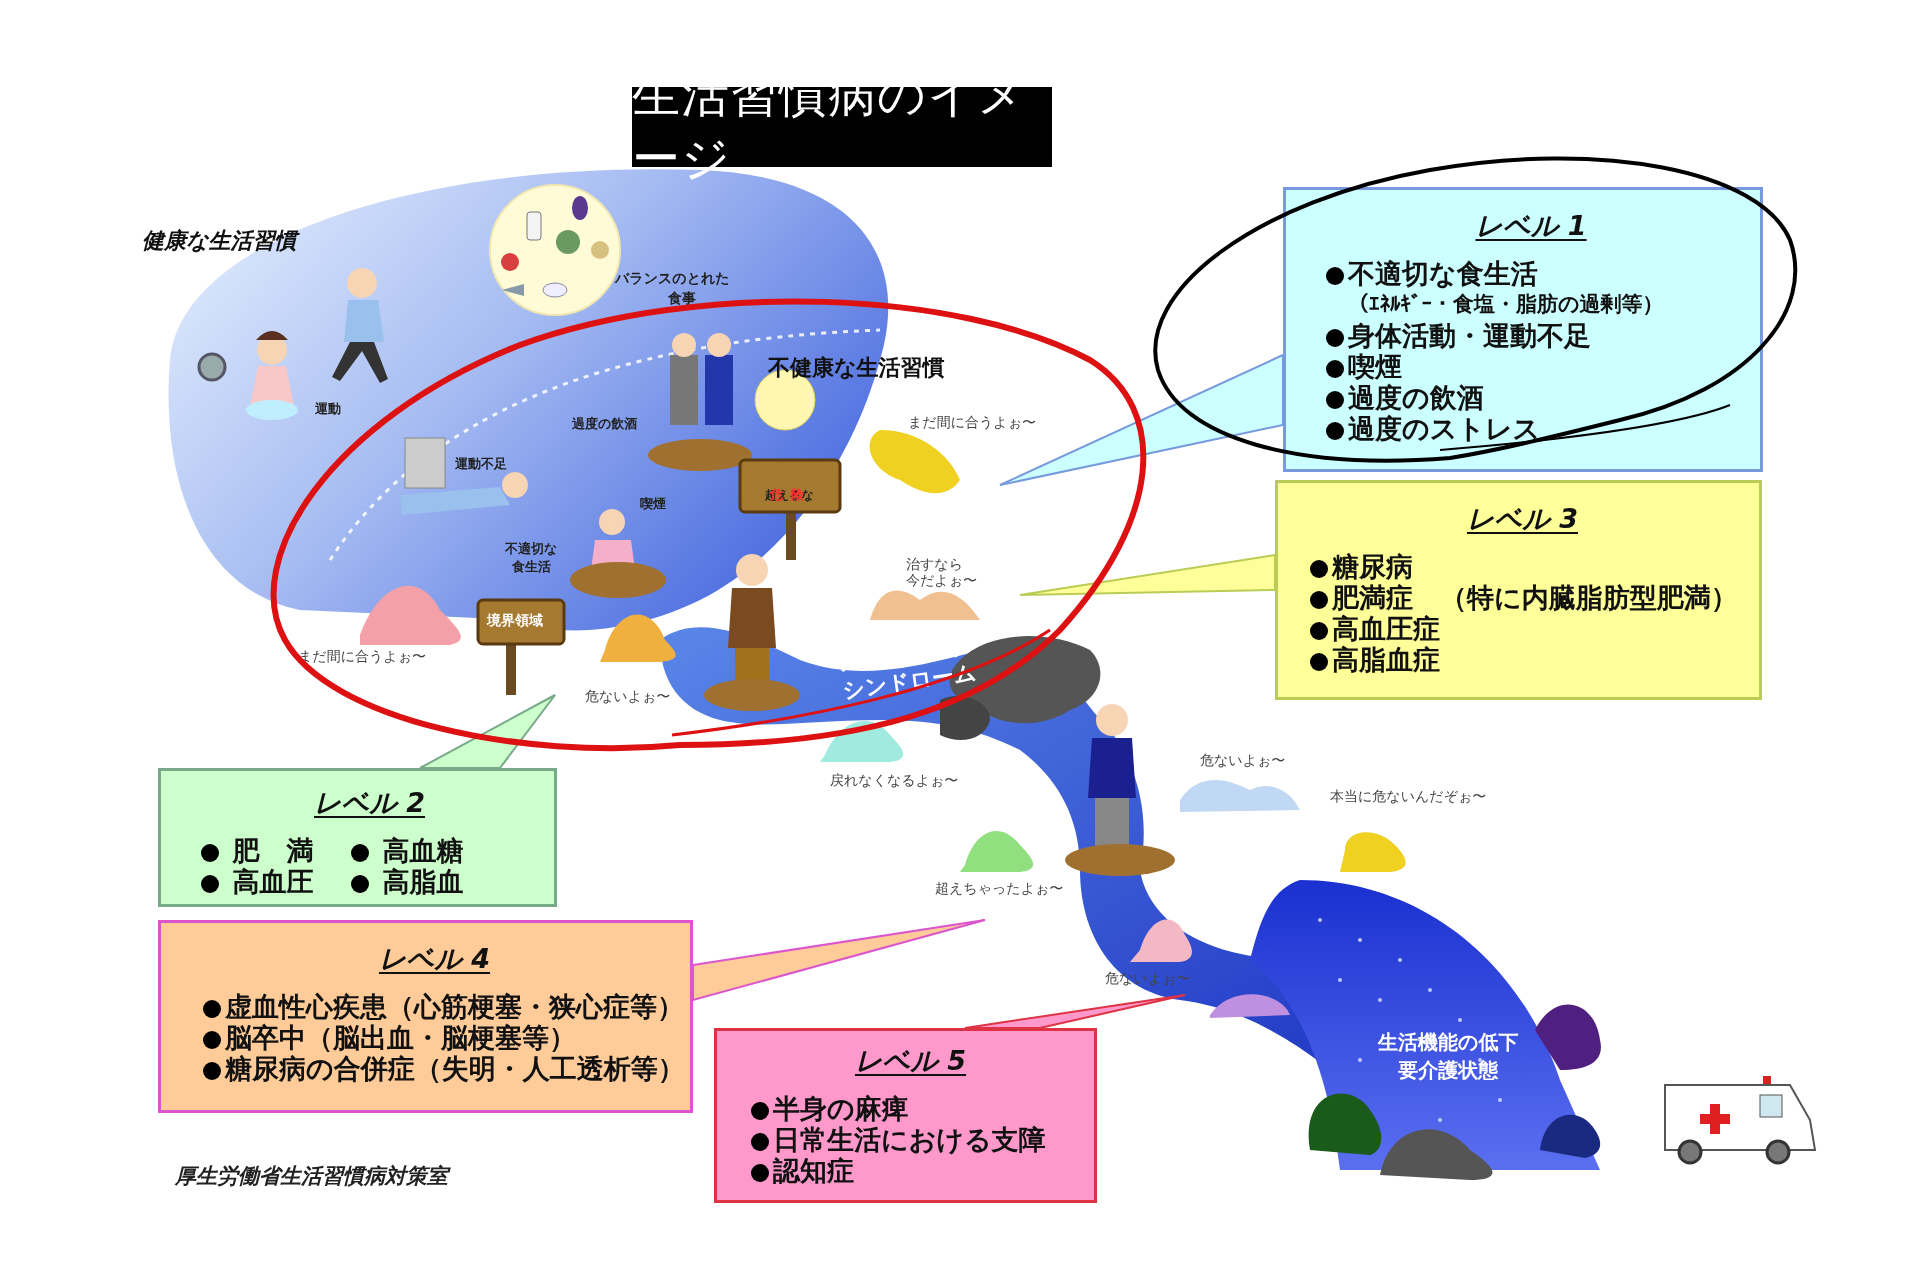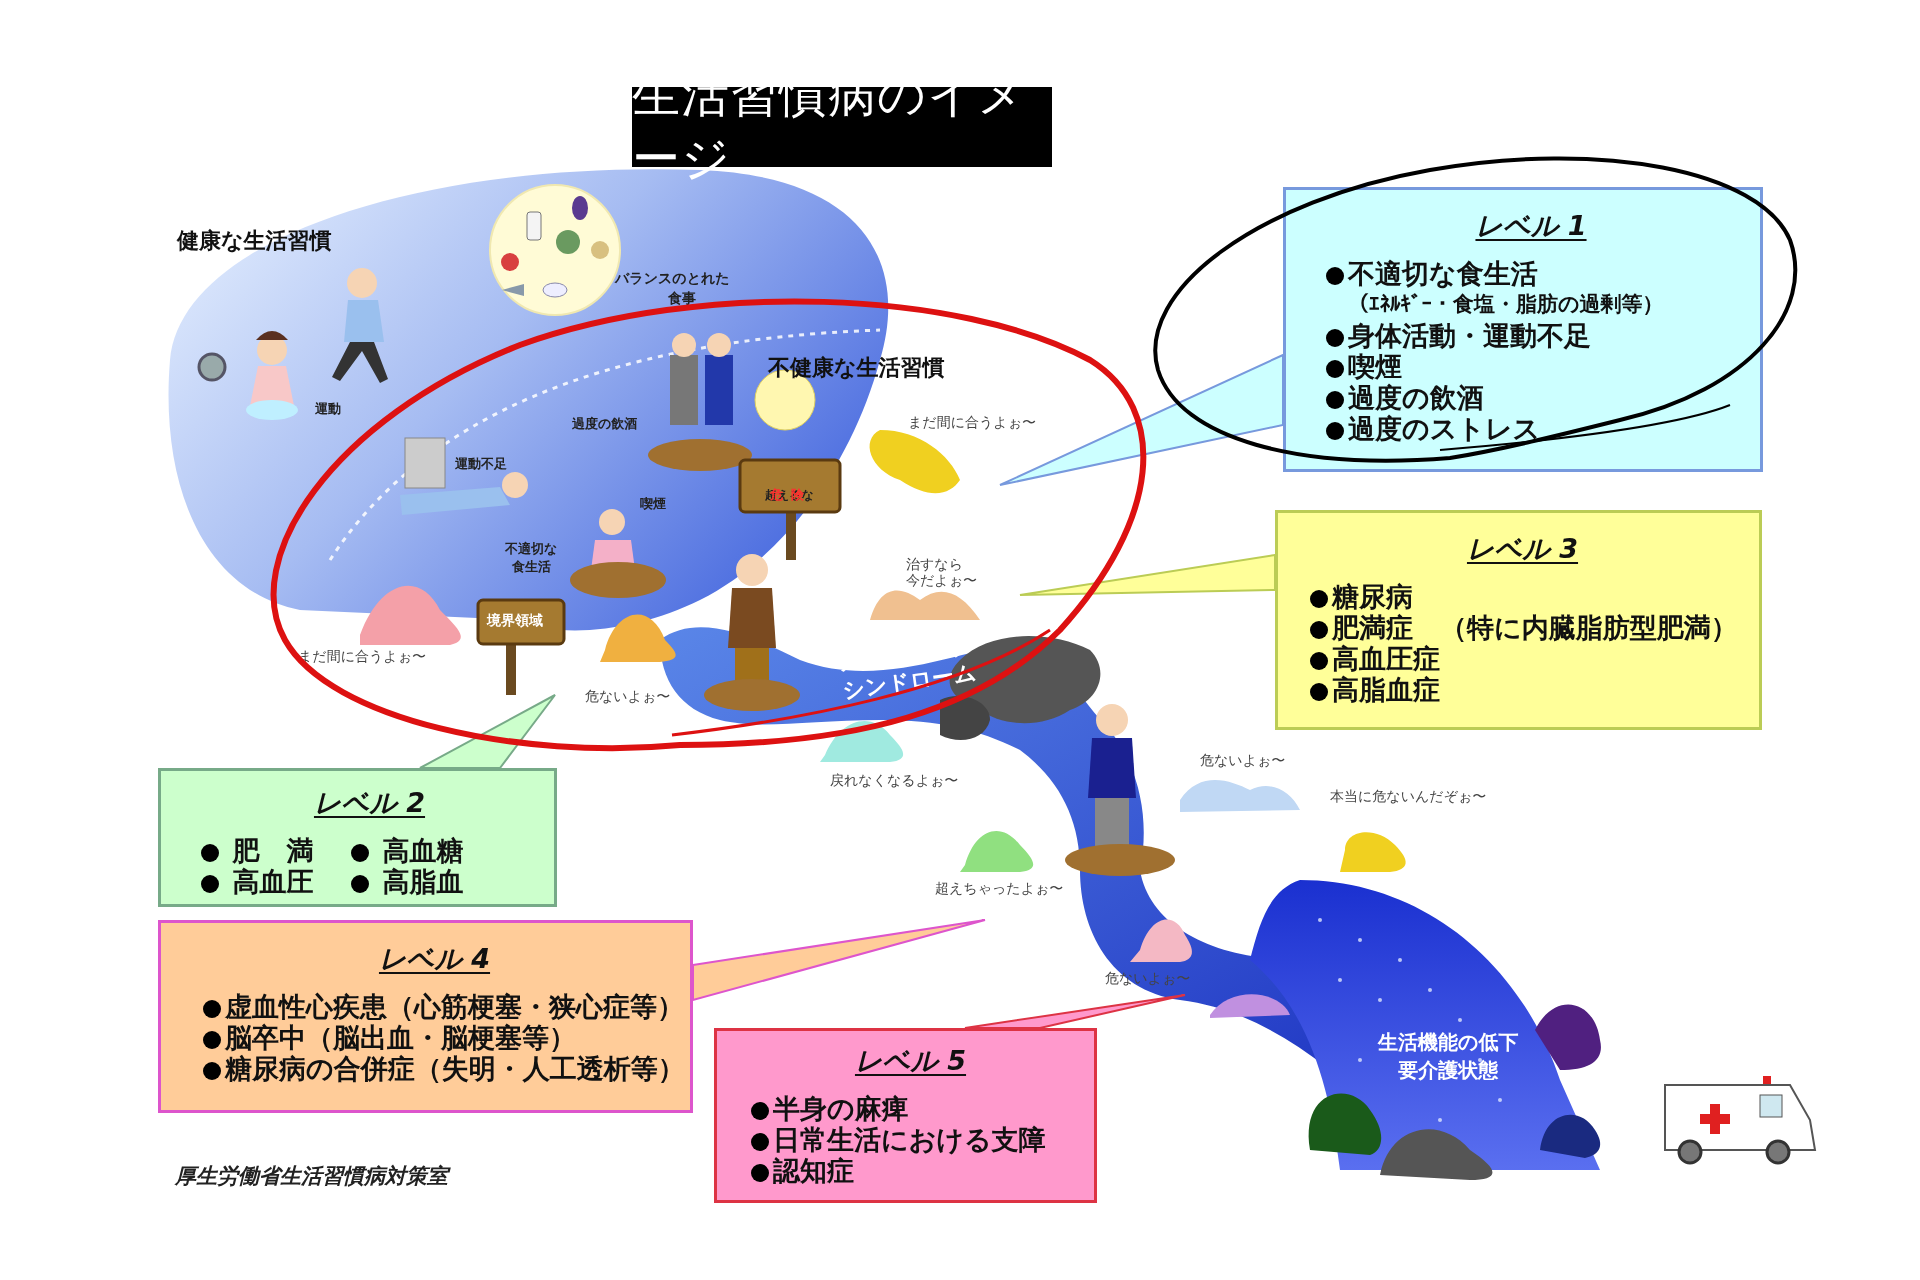--- a/index.html
+++ b/index.html
@@ -6,21 +6,21 @@
   body{width:1920px;height:1280px;position:relative;overflow:hidden;font-family:"DejaVu Sans","Liberation Sans",sans-serif;}
   .abs{position:absolute;}
   svg.bg{position:absolute;left:0;top:0;}
   .title-box{left:632px;top:87px;width:420px;height:80px;background:#000;color:#fff;font-size:48px;display:flex;align-items:center;justify-content:center;letter-spacing:1px;}
   .level{position:absolute;box-sizing:border-box;color:#111;font-weight:bold;}
   .level .lt{text-align:center;font-size:27px;font-weight:bold;font-style:italic;text-decoration:underline;text-underline-offset:4px;margin-bottom:14px;}
   .level ul{list-style:none;margin:0;padding:0;}
   .level li{font-size:27px;line-height:31px;white-space:nowrap;}
   .level li .b{display:inline-block;width:18px;height:18px;border-radius:50%;background:#000;margin-right:4px;vertical-align:-2px;}
   .lv1{left:1283px;top:187px;width:480px;height:285px;background:#ccffff;border:3px solid #7799dd;padding:18px 24px 0 40px;}
-  .lv3{left:1275px;top:480px;width:487px;height:220px;background:#ffff99;border:3px solid #bbcc55;padding:18px 24px 0 32px;margin-top:30px;}
+  .lv3{left:1275px;top:480px;width:487px;height:220px;background:#ffff99;border:3px solid #bbcc55;padding:18px 24px 0 32px;}
   .lv2{left:158px;top:768px;width:399px;height:139px;background:#ccffcc;border:3px solid #77aa88;padding:14px 16px 0 40px;}
   .lv2 .grid{display:grid;grid-template-columns:150px 150px;}
   .lv4{left:158px;top:920px;width:535px;height:193px;background:#ffcc99;border:3px solid #dd55cc;padding:18px 24px 0 42px;}
   .lv5{left:714px;top:1028px;width:383px;height:175px;background:#ff99cc;border:3px solid #dd3344;padding:12px 24px 0 34px;}
   .lbl{position:absolute;font-size:16px;font-weight:bold;color:#222;white-space:nowrap;}
   .say{position:absolute;font-size:14px;color:#444;white-space:nowrap;font-family:"DejaVu Serif",serif;}
   .big-lbl{position:absolute;font-size:22px;font-weight:bold;color:#111;white-space:nowrap;}
   .wlbl{position:absolute;font-size:22px;font-weight:bold;color:#fff;text-align:center;line-height:28px;white-space:nowrap;}
   .footer{left:175px;top:1162px;font-size:21px;font-weight:bold;color:#222;font-style:italic;}
 </style>
@@ -161,21 +161,21 @@
     <polygon points="1283,355 1000,485 1283,425" fill="#ccffff" stroke="#7799dd" stroke-width="2"></polygon>
     <polygon points="1275,555 1020,595 1275,590" fill="#ffff99" stroke="#bbcc55" stroke-width="2"></polygon>
     <polygon points="420,768 555,695 500,768" fill="#ccffcc" stroke="#77aa88" stroke-width="2"></polygon>
     <polygon points="693,965 985,920 693,1000" fill="#ffcc99" stroke="#dd55cc" stroke-width="2"></polygon>
     <polygon points="965,1028 1185,995 1040,1028" fill="#ff99cc" stroke="#dd3344" stroke-width="2"></polygon>
   </g>
 </svg>
 
 <div class="abs title-box">生活習慣病のイメージ</div>
 
-<div class="big-lbl" style="left:177px;top:226px;">健康な生活習慣</div>
+<div class="big-lbl" style="left:142px;top:226px;font-style:italic;">健康な生活習慣</div>
 <div class="big-lbl" style="left:768px;top:353px;">不健康な生活習慣</div>
 <div class="lbl" style="left:615px;top:270px;font-size:14px;">バランスのとれた</div>
 <div class="lbl" style="left:668px;top:290px;font-size:14px;">食事</div>
 <div class="lbl" style="left:315px;top:400px;font-size:13px;">運動</div>
 <div class="lbl" style="left:572px;top:415px;font-size:13px;">過度の飲酒</div>
 <div class="lbl" style="left:455px;top:455px;font-size:13px;">運動不足</div>
 <div class="lbl" style="left:640px;top:495px;font-size:13px;">喫煙</div>
 <div class="lbl" style="left:505px;top:540px;font-size:13px;">不適切な</div>
 <div class="lbl" style="left:512px;top:558px;font-size:13px;">食生活</div>
 <div class="lbl" style="left:487px;top:612px;font-size:14px;color:#fff;">境界領域</div>

